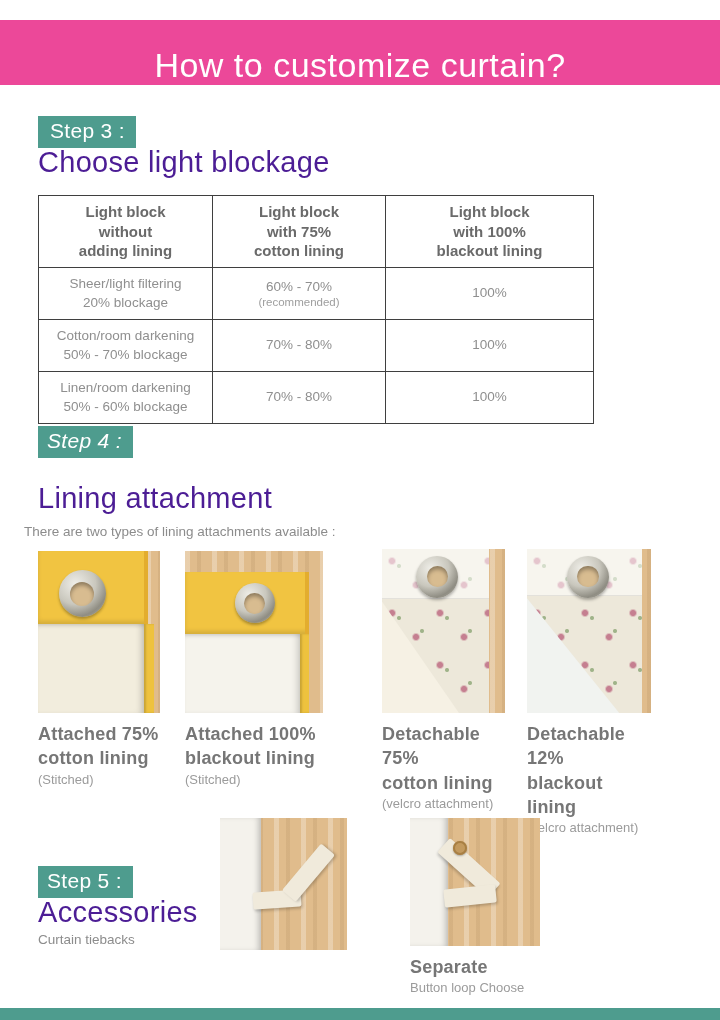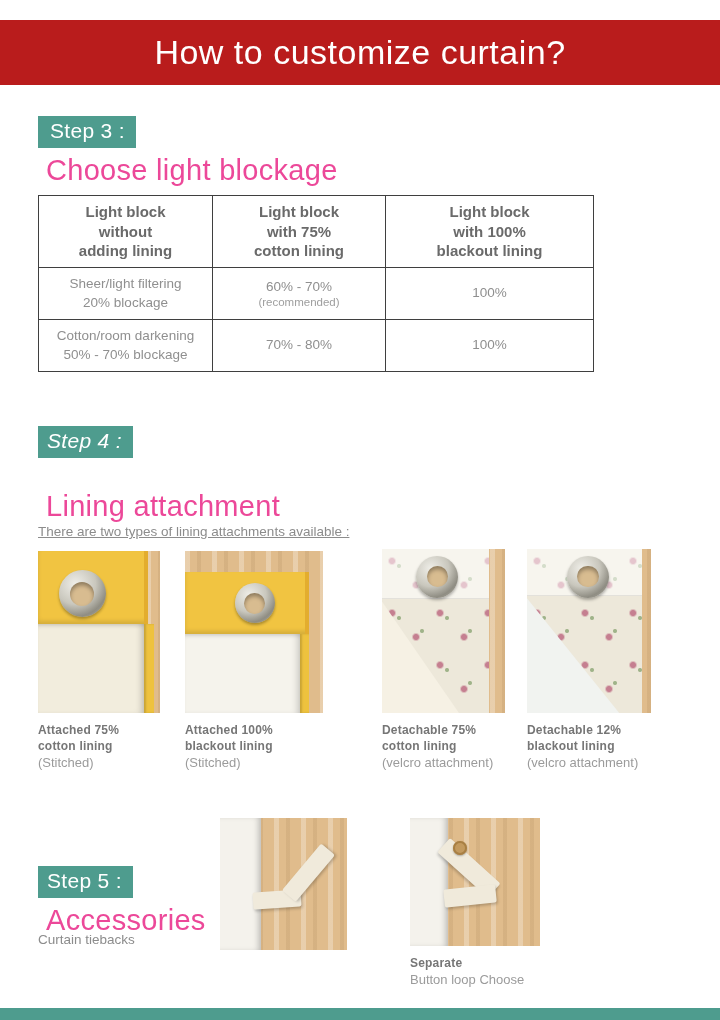--- a/index.html
+++ b/index.html
@@ -1,28 +1,28 @@
 <!DOCTYPE html>
 <html><head>
 <meta charset="utf-8">
 <style>
   html,body{margin:0;padding:0;background:#fff;}
   .page{position:relative;width:720px;height:1020px;background:#ffffff;overflow:hidden;
         font-family:"Liberation Sans","DejaVu Sans",sans-serif;}
 
   
-  .topbar{position:absolute;top:20px;left:0;width:720px;height:65px;background:#b91c1c;
-          display:flex;align-items:center;justify-content:center;}
+  .topbar{position:absolute;top:20px;left:0;width:720px;height:65px;background:#ec4899;
+          display:flex;align-items:flex-end;justify-content:center;}
   .topbar h1{margin:0;color:#ffffff;font-size:34px;font-weight:500;letter-spacing:.5px;}
   .footbar{position:absolute;bottom:0;left:0;width:720px;height:12px;background:#4E9C8E;}
 
   
   .badge{position:absolute;display:inline-block;background:#4E9C8E;color:#fff;
          font-size:21px;font-weight:500;padding:3px 11px 5px 9px;letter-spacing:.3px;}
-  .stephead{position:absolute;margin:8px;color:#ec4899;font-size:29px;font-weight:500;letter-spacing:.3px;text-align:center;}
+  .stephead{position:absolute;margin:0;color:#4c1d95;font-size:29px;font-weight:500;letter-spacing:.3px;text-align:center;}
   .graynote{position:absolute;color:#8C8C8C;font-size:13.5px;}
 
   
   table.blockage{position:absolute;left:38px;top:195px;width:555px;border-collapse:collapse;table-layout:fixed;}
   table.blockage th,table.blockage td{border:1.5px solid #3F3F3F;text-align:center;vertical-align:middle;
          white-space:pre-line;padding:2px 6px;}
   table.blockage th{height:67px;font-size:15px;font-weight:bold;color:#6A6A6A;line-height:1.3;}
   table.blockage td{height:47px;font-size:13.5px;color:#8F8F8F;line-height:1.35;}
   .cellnote{font-size:11.5px;color:#9E9E9E;line-height:1.1;}
 
@@ -49,21 +49,21 @@
   .fold-white{background:#F1F3F0;clip-path:polygon(0 30%,80% 100%,0 100%);}
   .grommet{position:absolute;border-radius:50%;
      background:radial-gradient(circle at 35% 30%,#EFEEE8,#C9C7BD 45%,#8F8D83 72%,#B5B3A9 100%);
      box-shadow:0 2px 3px rgba(0,0,0,.3);}
   .grommet::after{content:"";position:absolute;inset:24%;border-radius:50%;background:#D8BC90;
      box-shadow:inset 0 3px 4px rgba(0,0,0,.35);}
   .curtain-strip{background:#F4F2EC;box-shadow:inset -5px 0 6px -3px rgba(0,0,0,.25);}
   .strap{background:#F0EADB;box-shadow:1px 2px 3px rgba(0,0,0,.22);border-radius:2px;}
   .button{position:absolute;border-radius:50%;background:#C39A5E;box-shadow:inset 0 0 0 2px #A87F43,0 1px 2px rgba(0,0,0,.3);}
   figcaption{margin-top:9px;}
-  .cap-title{font-size:12px;font-weight:bold;color:#767676;line-height:1.35;white-space:pre-line;letter-spacing:.2px;}
+  .cap-title{font-size:18px;font-weight:bold;color:#767676;line-height:1.35;white-space:pre-line;letter-spacing:.2px;}
   .cap-sub{font-size:13px;color:#9B9B9B;line-height:1.4;white-space:nowrap;}
 </style>
 </head>
 <body>
 
 <div class="page">
 
   <div class="topbar">
     <h1>How to customize curtain?</h1>
   </div>
@@ -94,26 +94,32 @@
 20% blockage</td>
       <td><span>60% - 70%</span><div class="cellnote">(recommended)</div></td>
       <td>100%</td>
     </tr>
     <tr>
       <td>Cotton/room darkening
 50% - 70% blockage</td>
       <td>70% - 80%</td>
       <td>100%</td>
     </tr>
+    <tr>
+      <td>Linen/room darkening
+50% - 60% blockage</td>
+      <td>70% - 80%</td>
+      <td>100%</td>
+    </tr>
   </tbody>
     </table>
 
   <span class="badge" style="left:38px;top:426px;font-style:italic;">Step 4 :</span>
   <h2 class="stephead" style="left:38px;top:482px;">Lining attachment</h2>
-  <div class="graynote" style="left:38px;top:524px;text-decoration:underline;">There are two types of lining attachments available :</div>
+  <div class="graynote" style="left:24px;top:524px;">There are two types of lining attachments available :</div>
 
   <figure class="fig" style="left:38px;top:551px;width:122px;margin:0;">
     <div class="photo" style="height:162px;">
       <div class="layer yellow" style="left:0;top:0;width:90%;height:45%;"></div>
       <div class="layer cream" style="left:0;top:45%;width:87%;height:55%;"></div>
       <div class="layer ystrip" style="left:87%;top:45%;width:8%;height:55%;"></div>
       <div class="grommet" style="left:17%;top:12%;width:47px;height:47px;"></div>
     </div>
     <figcaption>
       <div class="cap-title">Attached 75%

